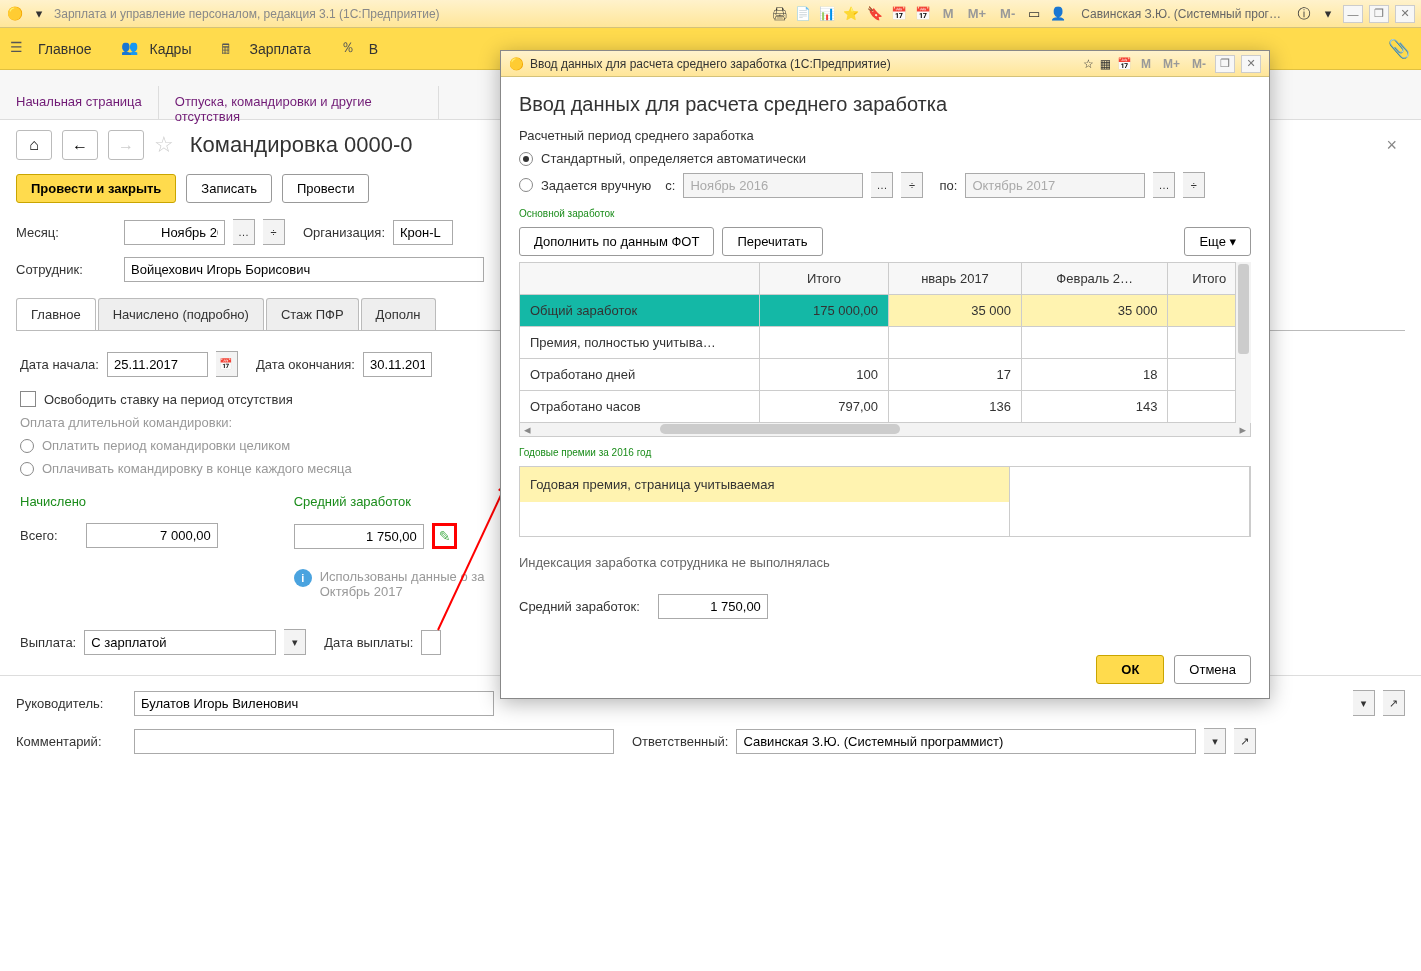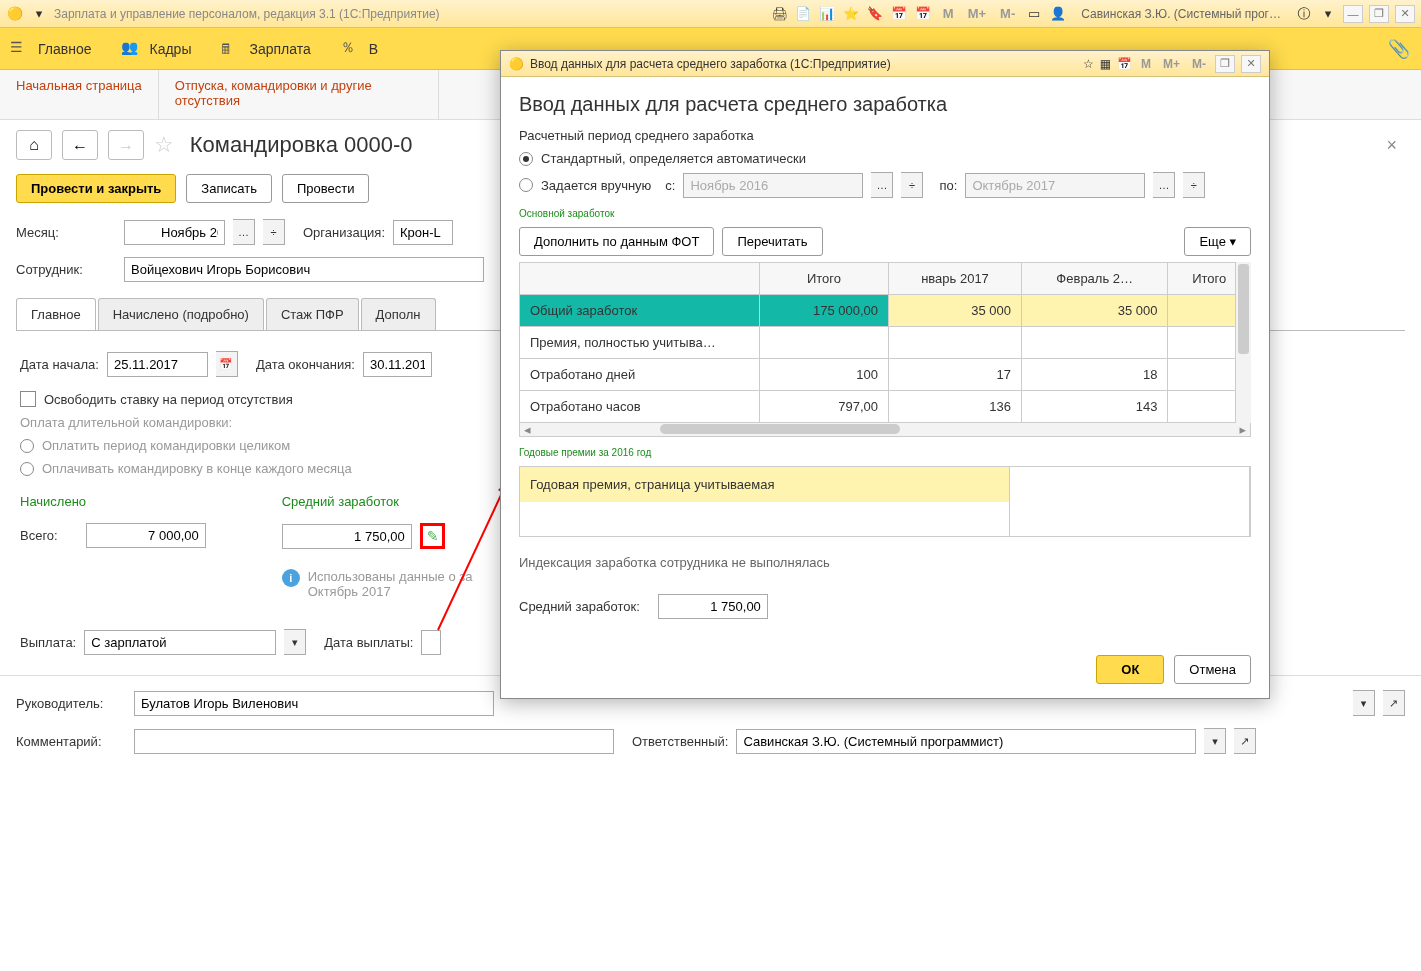--- a/index.html
+++ b/index.html
@@ -13,21 +13,21 @@
 .tb-btn { width: 20px; height: 18px; border: 1px solid #ccc; background: #f7f7f7; display: inline-flex; align-items: center; justify-content: center; font-size: 11px; color: #777; }
 .tb-user { color: #666; font-size: 12px; margin: 0 8px; }
 
 
 .menubar { height: 42px; background: #ffdb4d; display: flex; align-items: center; padding: 0 10px; gap: 30px; border-bottom: 1px solid #e0c040; }
 .menu-item { display: flex; align-items: center; gap: 8px; color: #333; font-size: 14px; cursor: pointer; }
 .menu-icon { width: 20px; height: 20px; color: #555; }
 
 
 .tabrow { height: 50px; background: #f7f7f7; display: flex; border-bottom: 1px solid #ddd; }
-.tab { padding: 8px 16px; border-right: 1px solid #ddd; color: #c2410c; font-size: 13px; max-width: 280px; }
+.tab { padding: 8px 16px; border-right: 1px solid #ddd; color: #701a75; font-size: 13px; max-width: 280px; margin-top: 16px; }
 
 
 .doc-nav { display: flex; align-items: center; padding: 10px 16px; gap: 10px; }
 .nav-btn { width: 36px; height: 30px; border: 1px solid #bbb; background: #fff; display: inline-flex; align-items: center; justify-content: center; font-size: 16px; border-radius: 3px; }
 .star-icon { color: #ccc; font-size: 22px; }
 .doc-title { font-size: 22px; color: #333; margin-left: 6px; }
 .close-x { margin-left: auto; font-size: 18px; color: #888; cursor: pointer; padding: 0 8px; }
 
 
 .actions { display: flex; align-items: center; padding: 4px 16px 10px; gap: 10px; }
@@ -200,21 +200,21 @@
   <div class="checkbox-row gray-text">
     <span class="radio"></span>
     <span>Оплачивать командировку в конце каждого месяца</span>
   </div>
 
   <div style="display:flex;gap:60px;margin-top:18px">
     <div>
       <div class="green-label">Начислено</div>
       <div class="form-row" style="padding-left:0;margin-top:8px">
         <span>Всего:</span>
-        <input class="text-input" style="width: 120px; text-align: right; margin-left: 20px;" value="7 000,00">
+        <input class="text-input" style="width: 132px; text-align: right; margin-left: 20px;" value="7 000,00">
       </div>
     </div>
     <div>
       <div class="green-label">Средний заработок</div>
       <div class="form-row" style="padding-left:0;margin-top:8px">
         <input class="text-input" style="width: 130px; text-align: right;" value="1 750,00">
         <span class="red-box">
           <span class="pencil-icon">✎</span>
         </span>
       </div>

